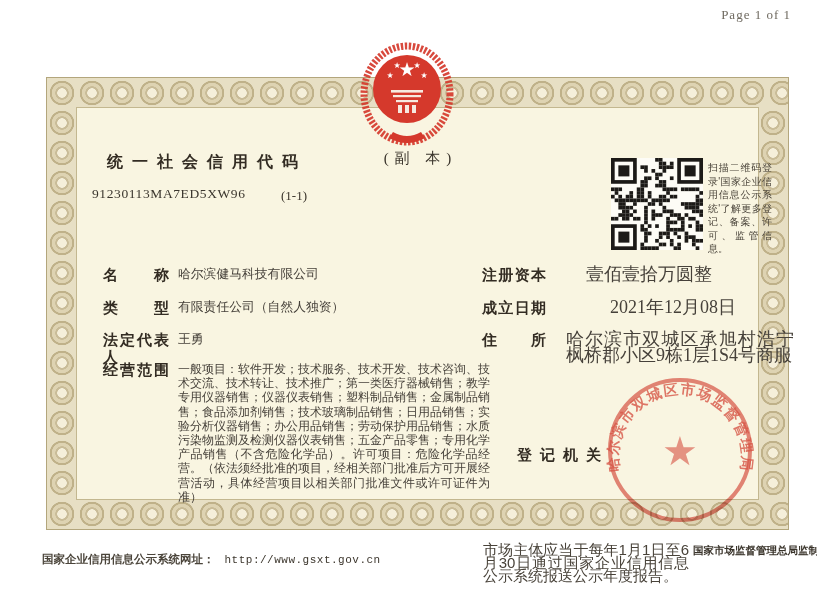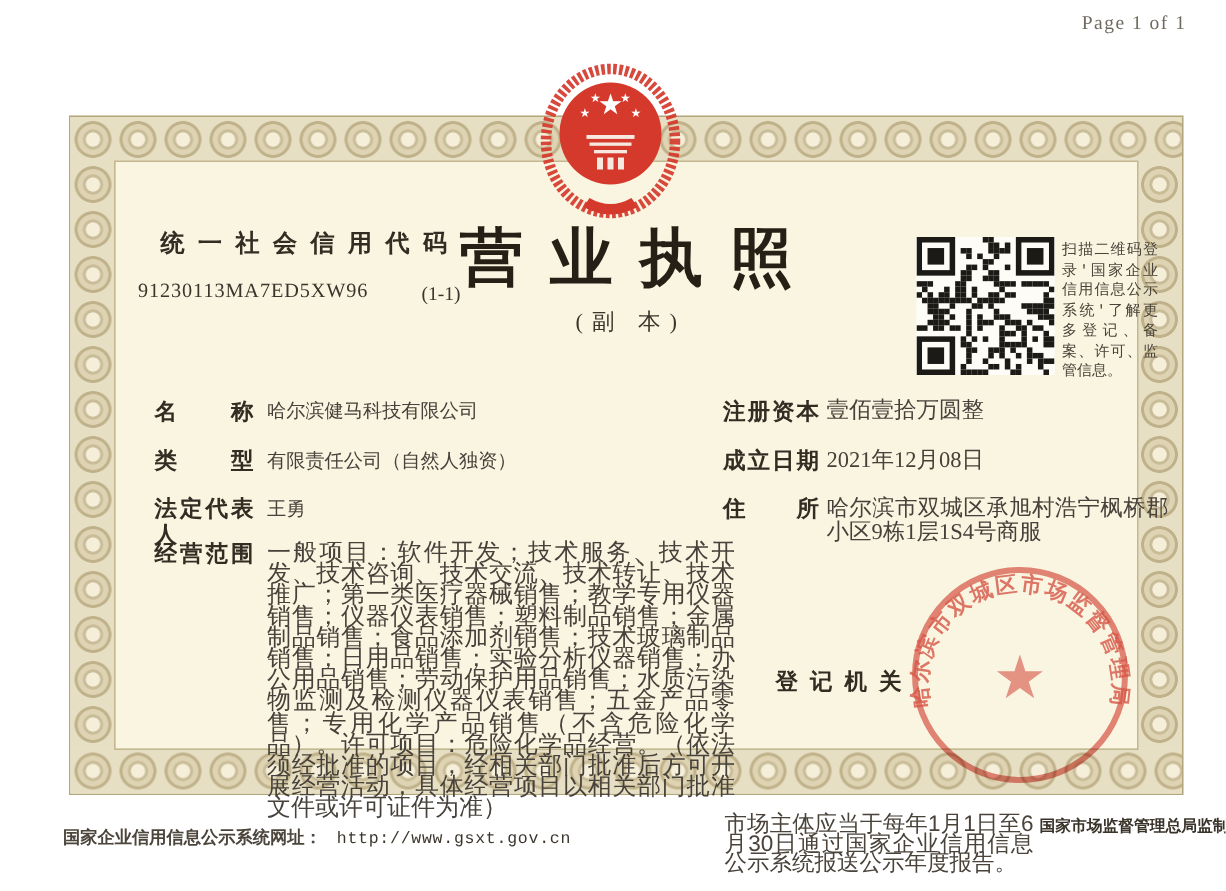--- a/index.html
+++ b/index.html
@@ -30,32 +30,32 @@
   .credit-label{font-family:"Liberation Sans",sans-serif;font-weight:bold;font-size:16px;
                 letter-spacing:9px;color:#332c23;white-space:nowrap;}
   .credit-code{margin:13px 0 0 -15px;font-size:13.5px;letter-spacing:.6px;color:#3a352d;}
   .title-wrap{position:absolute;left:0;right:0;top:66px;text-align:center;}
   .license-title{font-family:"Liberation Sans",sans-serif;font-weight:bold;font-size:42px;
                  letter-spacing:18px;text-indent:18px;color:#261f15;white-space:nowrap;}
   .license-subtitle{margin-top:5px;font-size:15px;letter-spacing:6px;text-indent:6px;color:#3a342b;}
   .dup-number{position:absolute;left:234px;top:110px;font-size:13px;color:#3a342b;}
   .qr-box{position:absolute;left:564px;top:80px;width:92px;height:92px;background:#fff;}
   .qr-caption{position:absolute;left:661px;top:83px;width:64px;font-size:10px;line-height:13.5px;
-              color:#4a443a;font-family:Liberation Mono, monospace;text-align:justify;}
+              color:#4a443a;font-family:Liberation Sans, sans-serif;text-align:justify;}
 
   
   .row{position:absolute;display:flex;align-items:flex-start;}
   .jlabel{display:inline-block;text-align:justify;text-align-last:justify;text-justify:inter-character;
           font-weight:bold;color:#332c23;font-size:15px;line-height:17px;
           font-family:"Liberation Sans",sans-serif;flex:none;}
   .lw66{width:66px;} .lw64{width:64px;} .lw84{width:84px;}
   .fval{margin-left:9px;font-size:12.8px;line-height:16px;color:#46413a;}
-  .fval-r{margin-left:5px;font-size:15px;line-height:16px;color:#46413a;}
+  .fval-r{margin-left:20px;font-size:18px;line-height:16px;color:#46413a;}
   .addr{width:228px;text-align:justify;}
-  .scope-val{position:absolute;left:131px;top:284px;width:312px;font-size:16px;line-height:14.2px;
+  .scope-val{position:absolute;left:131px;top:284px;width:312px;font-size:12px;line-height:14.2px;
              color:#46413a;text-align:justify;}
 
   
   .seal{position:absolute;left:558px;top:297px;z-index:5;mix-blend-mode:multiply;pointer-events:none;}
   .issue-date{position:absolute;left:558px;top:411px;white-space:nowrap;z-index:6;}
   .dnum{font-size:17px;color:#2e2921;letter-spacing:1px;}
   .dunit{font-family:"Liberation Sans",sans-serif;font-weight:bold;font-size:15px;color:#2e2921;
          position:relative;top:-7px;margin:0 14px 0 4px;}
 
   
@@ -100,21 +100,20 @@
       <rect x="53" y="63" width="4" height="8" fill="#f6e9e0"></rect>
       <path d="M30 96 Q48 106 66 96 L62 90 Q48 98 34 90 Z" fill="#d5392c"></path>
     </svg>
 
     <div class="credit-block">
       <div class="credit-label">统一社会信用代码</div>
       <div class="credit-code">91230113MA7ED5XW96</div>
     </div>
 
     <div class="title-wrap">
-      <div class="license-title">营业执照</div>
       <div class="license-subtitle">(副 本)</div>
     </div>
     <div class="dup-number">(1-1)</div>
 
     <div class="qr-box" id="qr"><svg width="92" height="92">
           <rect width="92" height="92" fill="#fdfcf6"></rect>
           <rect x="44.160000000000004" y="0" width="3.68" height="3.68" fill="#1c1a17"></rect>
           <rect x="47.84" y="0" width="3.68" height="3.68" fill="#1c1a17"></rect>
           <rect x="47.84" y="3.68" width="3.68" height="3.68" fill="#1c1a17"></rect>
           <rect x="51.52" y="3.68" width="3.68" height="3.68" fill="#1c1a17"></rect>
@@ -331,25 +330,25 @@
     </div>
     <div class="row" style="left:56px;top:253px;">
       <span class="jlabel lw66">法定代表人</span>
       <span class="fval">王勇</span>
     </div>
     <div class="row" style="left:56px;top:283px;">
       <span class="jlabel lw66">经营范围</span>
     </div>
     <div class="scope-val">一般项目：软件开发；技术服务、技术开发、技术咨询、技术交流、技术转让、技术推广；第一类医疗器械销售；教学专用仪器销售；仪器仪表销售；塑料制品销售；金属制品销售；食品添加剂销售；技术玻璃制品销售；日用品销售；实验分析仪器销售；办公用品销售；劳动保护用品销售；水质污染物监测及检测仪器仪表销售；五金产品零售；专用化学产品销售（不含危险化学品）。许可项目：危险化学品经营。（依法须经批准的项目，经相关部门批准后方可开展经营活动，具体经营项目以相关部门批准文件或许可证件为准）</div>
 
-    <div class="row" style="left:435px;top:188px;">
+    <div class="row" style="left:435px;top:188px;gap:20px;">
       <span class="jlabel lw64">注册资本</span>
       <span class="fval-r">壹佰壹拾万圆整</span>
     </div>
-    <div class="row" style="left:435px;top:221px;">
+    <div class="row" style="left:435px;top:221px;gap:44px;">
       <span class="jlabel lw64">成立日期</span>
       <span class="fval-r">2021年12月08日</span>
     </div>
     <div class="row" style="left:435px;top:253px;">
       <span class="jlabel lw64">住所</span>
       <span class="fval-r addr">哈尔滨市双城区承旭村浩宁枫桥郡小区9栋1层1S4号商服</span>
     </div>
     <div class="row" style="left:470px;top:368px;">
       <span class="jlabel lw84">登记机关</span>
     </div>

